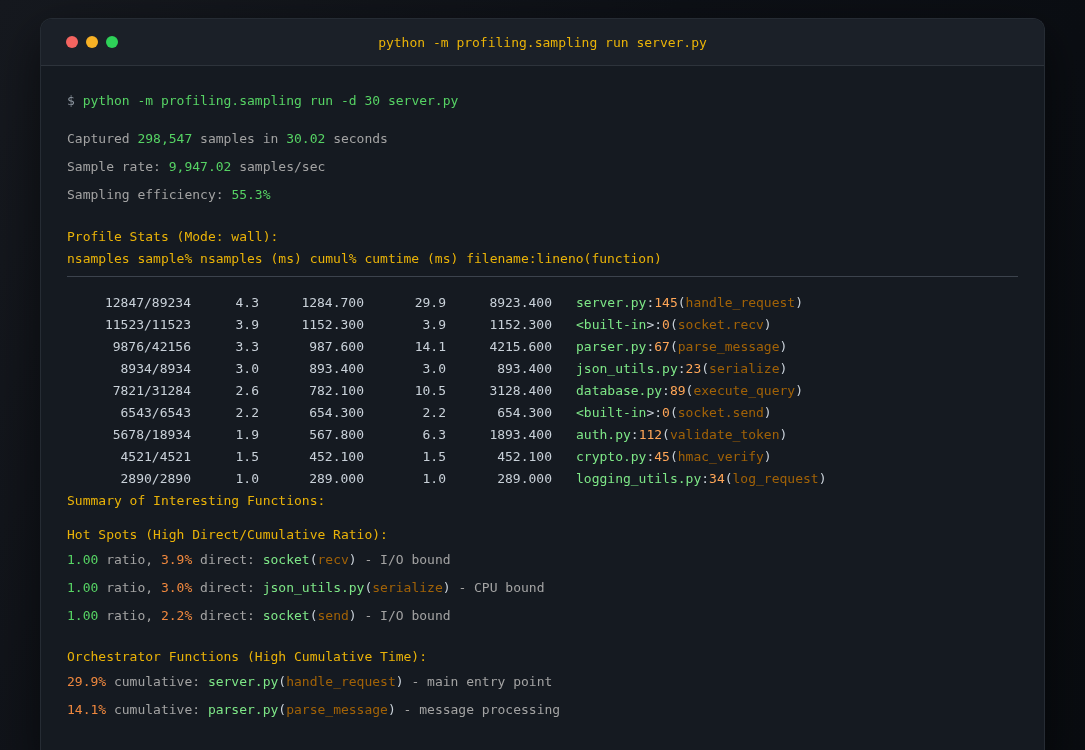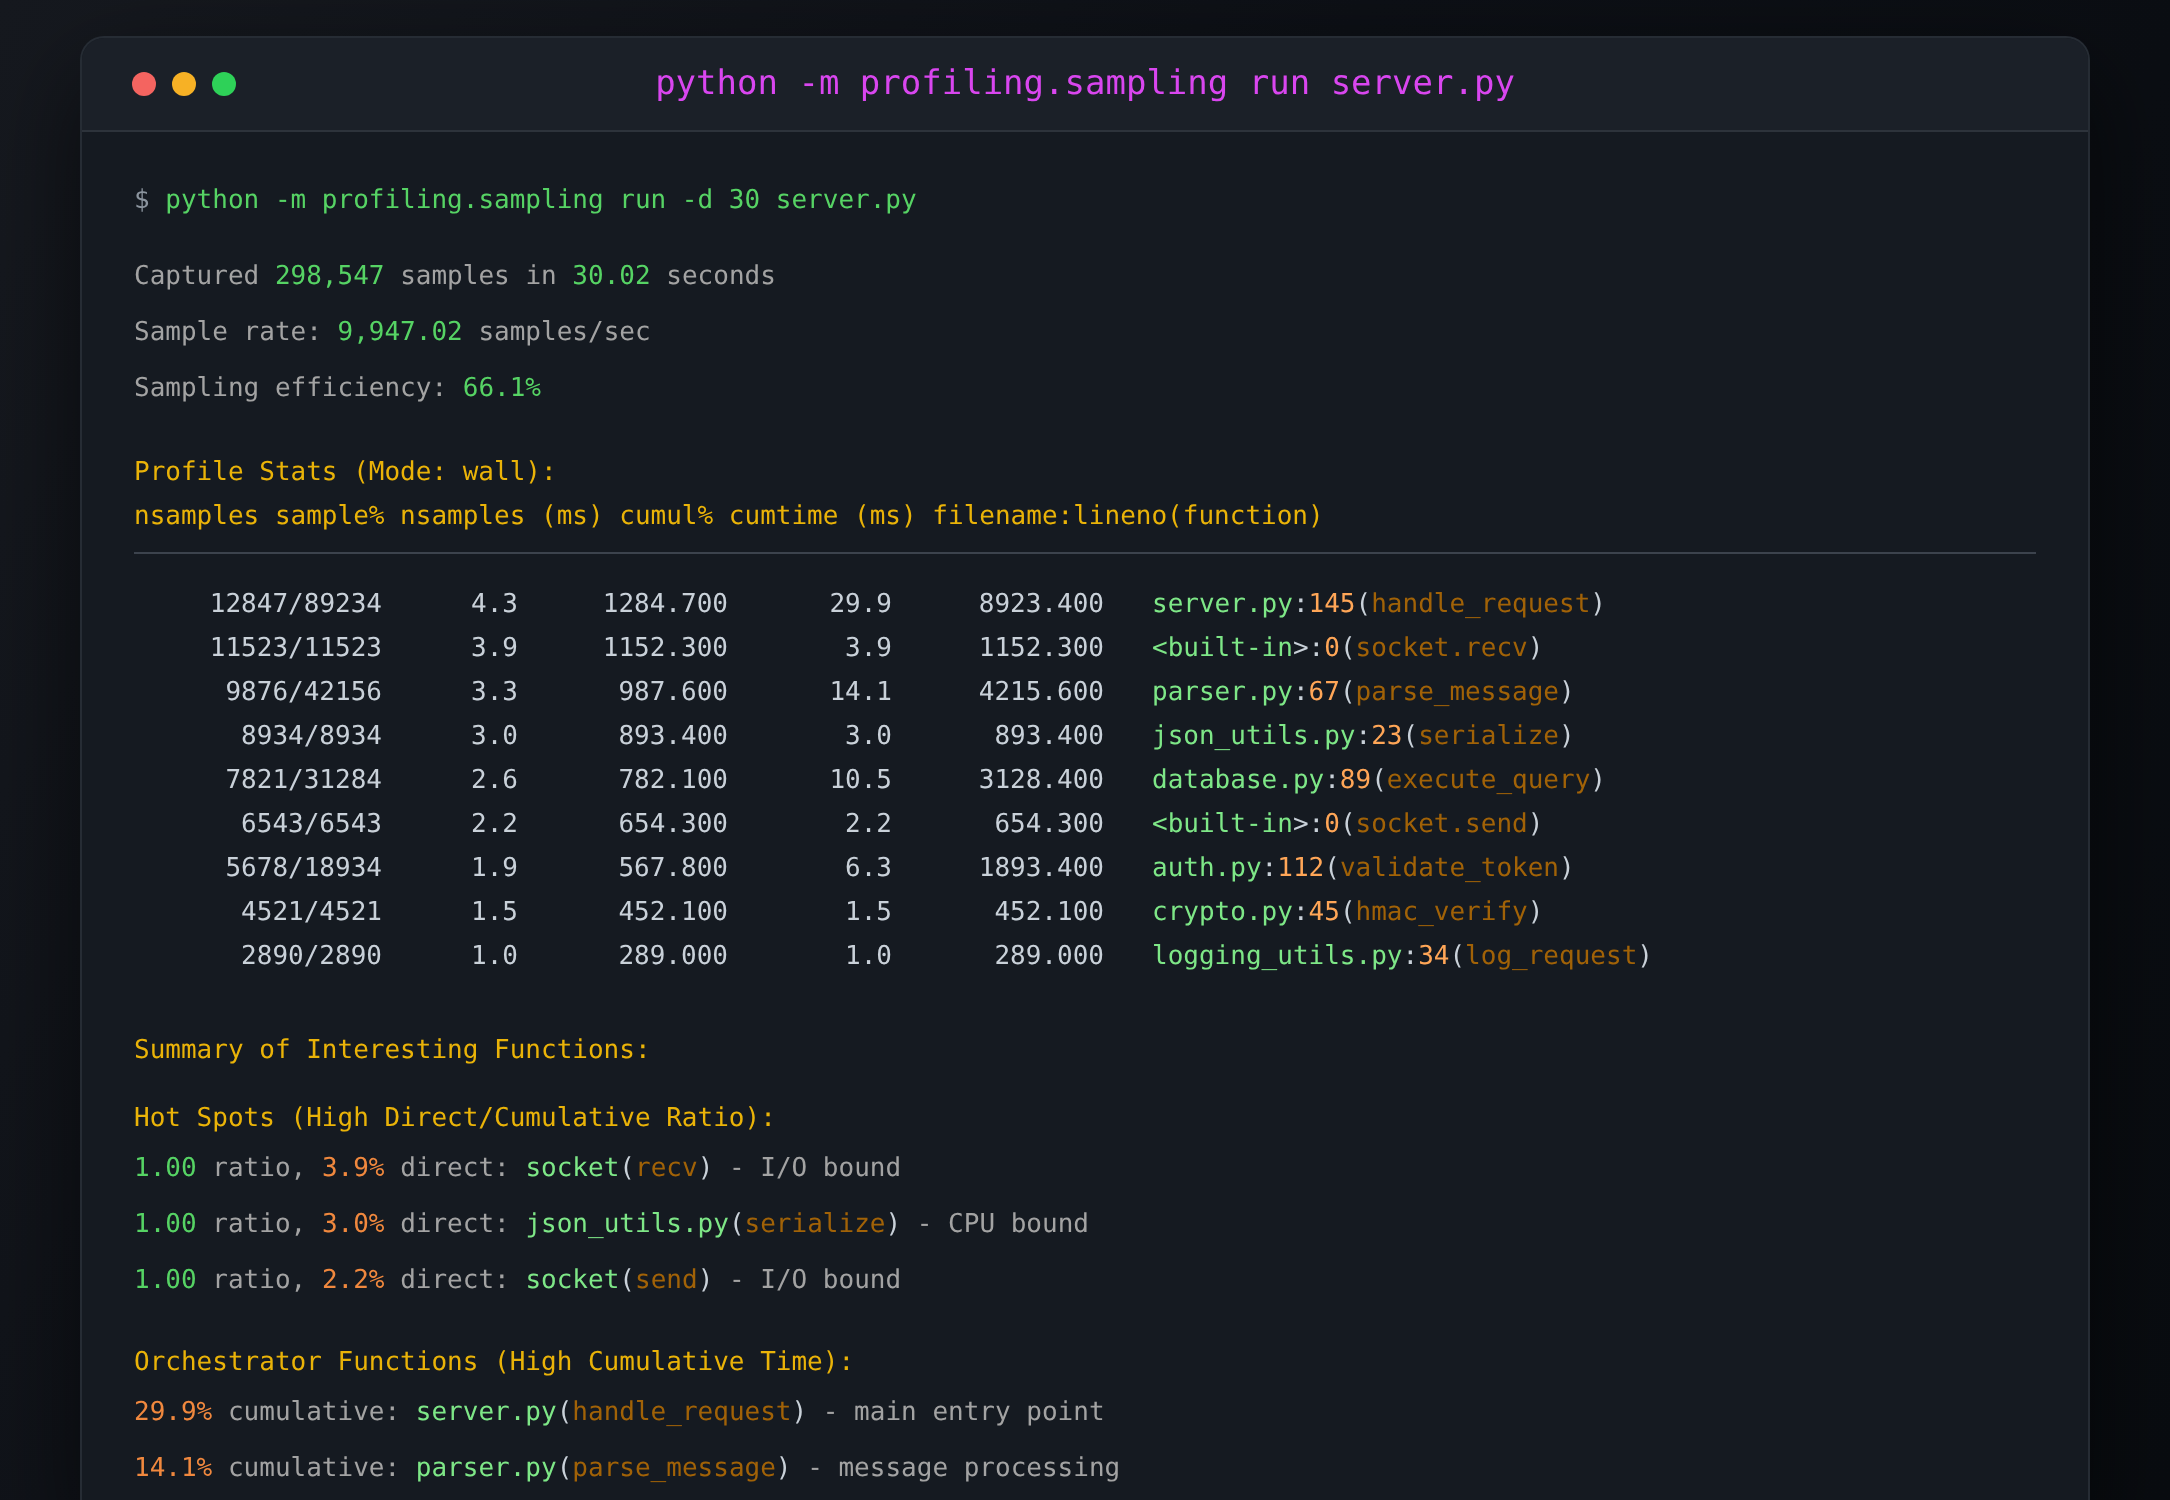--- a/index.html
+++ b/index.html
@@ -20,37 +20,37 @@
     height:47px; background:#1b2028; border-bottom:1px solid #2d333b;
     display:flex; align-items:center; position:relative;
   }
   .lights { display:flex; gap:8px; margin-left:25px; }
   .light { width:12px; height:12px; border-radius:50%; display:inline-block; cursor:pointer; }
   .light.red { background:#f46460; }
   .light.yellow { background:#f7b125; }
   .light.green { background:#2ed158; }
   .titletext {
     position:absolute; left:0; right:0; text-align:center;
-    color:#d946ef; font-size:17px;
+    color:#eab308; font-size:13px;
   }
   .term { padding:24px 26px 0 26px; }
   .line { line-height:22px; white-space:pre; color:#aab4be; }
   .b { font-weight:normal; }
   .fg   { color:#a3a3a3; }
   .fg2  { color:#c9d1d9; }
   .dim  { color:#8b949e; }
   .green  { color:#56d364; }
   .gfile  { color:#7ee787; }
   .blue   { color:#a16207; }
   .hblue  { color:#eab308; font-weight:normal; }
   .orange { color:#ffa657; }
   .opct   { color:#f0883e; }
   .mt3 { margin-top:3px; } .mt6 { margin-top:6px; } .mt12 { margin-top:12px; }
   .mt16 { margin-top:16px; } .mt19 { margin-top:19px; } .mt20 { margin-top:20px; }
-  .mt25 { margin-top:25px; }
+  .mt25 { }
   .divider { border:none; border-top:1px solid #3c434d; margin:6px 0 15px 0; }
   .trow { display:flex; line-height:22px; color:#c9d1d9; white-space:pre; }
   .c-ns { width:124px; text-align:right; }
   .c-sp { width:68px;  text-align:right; }
   .c-tt { width:105px; text-align:right; }
   .c-cp { width:82px;  text-align:right; }
   .c-ct { width:106px; text-align:right; }
   .c-fn { margin-left:24px; text-align:left; }
 </style>
 </head>
@@ -65,21 +65,21 @@
     </div>
     <div class="titletext">python -m profiling.sampling run server.py</div>
   </div>
 
   <div class="term">
 
     <div class="line"><span class="dim">$ </span><span class="green b">python -m profiling.sampling run -d 30 server.py</span></div>
 
     <div class="line mt16"><span class="fg">Captured </span><span class="green b">298,547</span><span class="fg"> samples in </span><span class="green b">30.02</span><span class="fg"> seconds</span></div>
     <div class="line mt6"><span class="fg">Sample rate: </span><span class="green b">9,947.02</span><span class="fg"> samples/sec</span></div>
-    <div class="line mt6"><span class="fg">Sampling efficiency: </span><span class="green b">66.1%</span></div>
+    <div class="line mt6"><span class="fg">Sampling efficiency: </span><span class="green b">55.3%</span></div>
 
     <div class="line mt20 hblue">Profile Stats (Mode: wall):</div>
     <div class="line hblue">nsamples sample% nsamples (ms) cumul% cumtime (ms) filename:lineno(function)</div>
     <hr class="divider">
 
     <div class="trow"><span class="c-ns">12847/89234</span><span class="c-sp">4.3</span><span class="c-tt">1284.700</span><span class="c-cp">29.9</span><span class="c-ct">8923.400</span><span class="c-fn"><span class="gfile">server.py</span><span class="fg2">:</span><span class="orange">145</span><span class="fg2">(</span><span class="blue">handle_request</span><span class="fg2">)</span></span></div>
     <div class="trow"><span class="c-ns">11523/11523</span><span class="c-sp">3.9</span><span class="c-tt">1152.300</span><span class="c-cp">3.9</span><span class="c-ct">1152.300</span><span class="c-fn"><span class="gfile">&lt;built-in</span><span class="fg2">&gt;:</span><span class="orange">0</span><span class="fg2">(</span><span class="blue">socket.recv</span><span class="fg2">)</span></span></div>
     <div class="trow"><span class="c-ns">9876/42156</span><span class="c-sp">3.3</span><span class="c-tt">987.600</span><span class="c-cp">14.1</span><span class="c-ct">4215.600</span><span class="c-fn"><span class="gfile">parser.py</span><span class="fg2">:</span><span class="orange">67</span><span class="fg2">(</span><span class="blue">parse_message</span><span class="fg2">)</span></span></div>
     <div class="trow"><span class="c-ns">8934/8934</span><span class="c-sp">3.0</span><span class="c-tt">893.400</span><span class="c-cp">3.0</span><span class="c-ct">893.400</span><span class="c-fn"><span class="gfile">json_utils.py</span><span class="fg2">:</span><span class="orange">23</span><span class="fg2">(</span><span class="blue">serialize</span><span class="fg2">)</span></span></div>
     <div class="trow"><span class="c-ns">7821/31284</span><span class="c-sp">2.6</span><span class="c-tt">782.100</span><span class="c-cp">10.5</span><span class="c-ct">3128.400</span><span class="c-fn"><span class="gfile">database.py</span><span class="fg2">:</span><span class="orange">89</span><span class="fg2">(</span><span class="blue">execute_query</span><span class="fg2">)</span></span></div>

